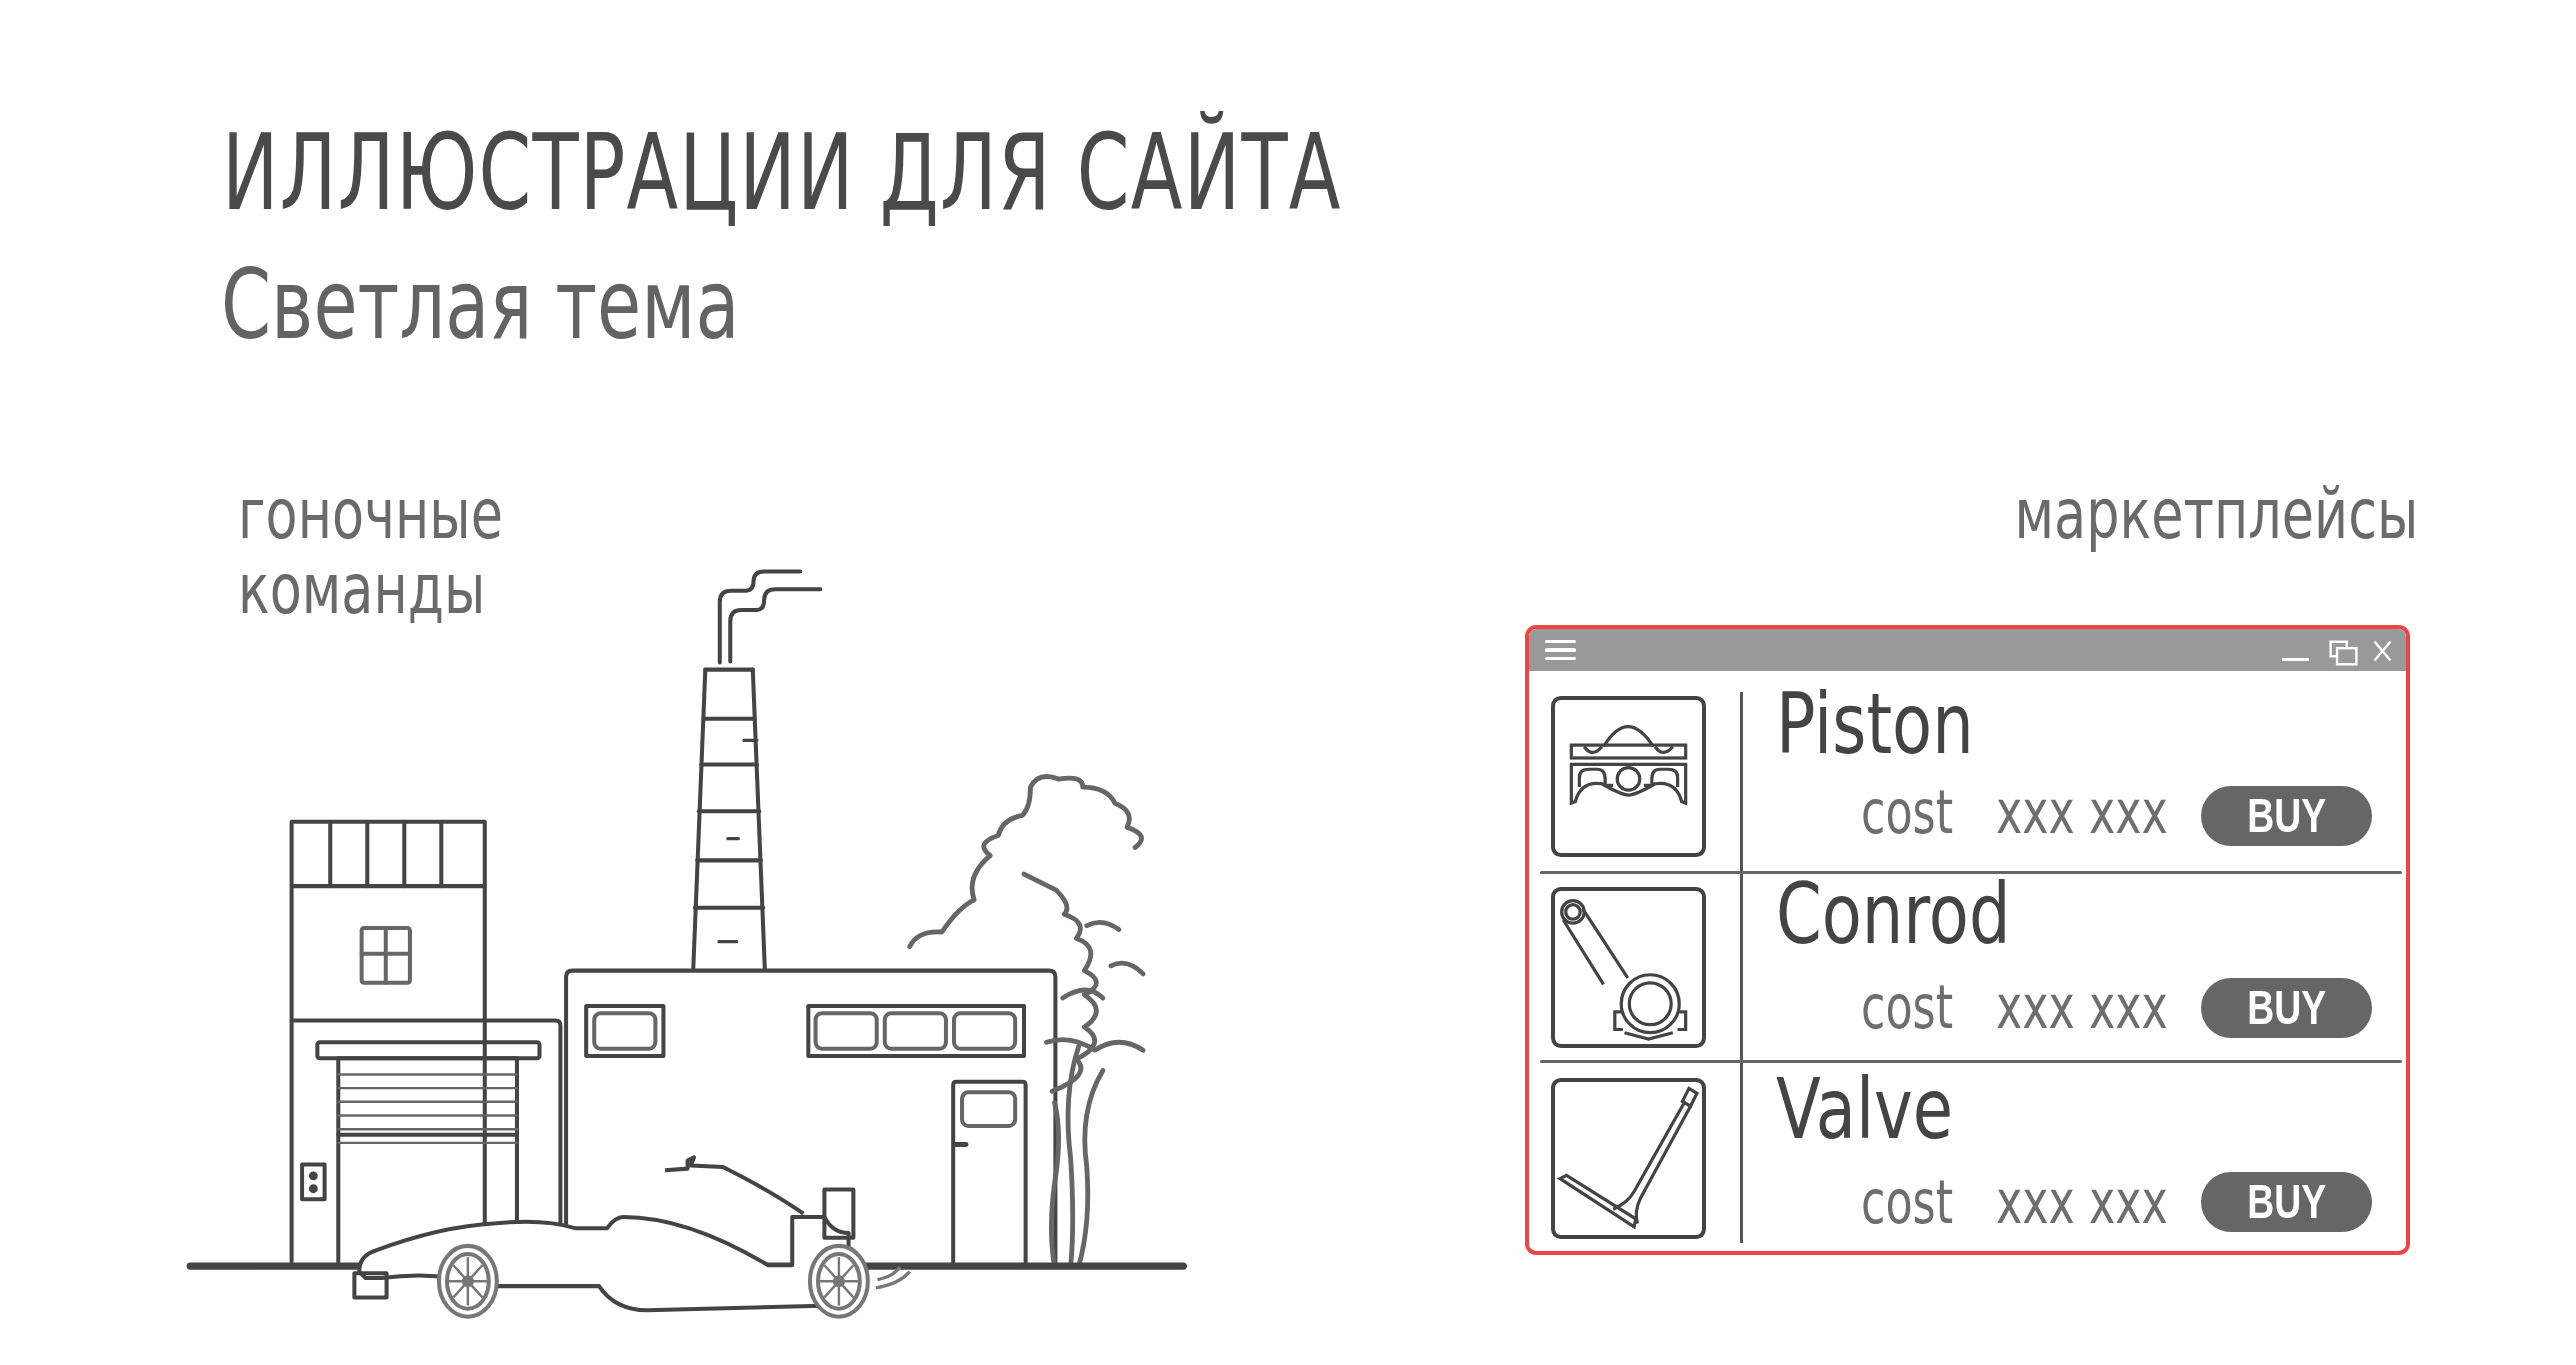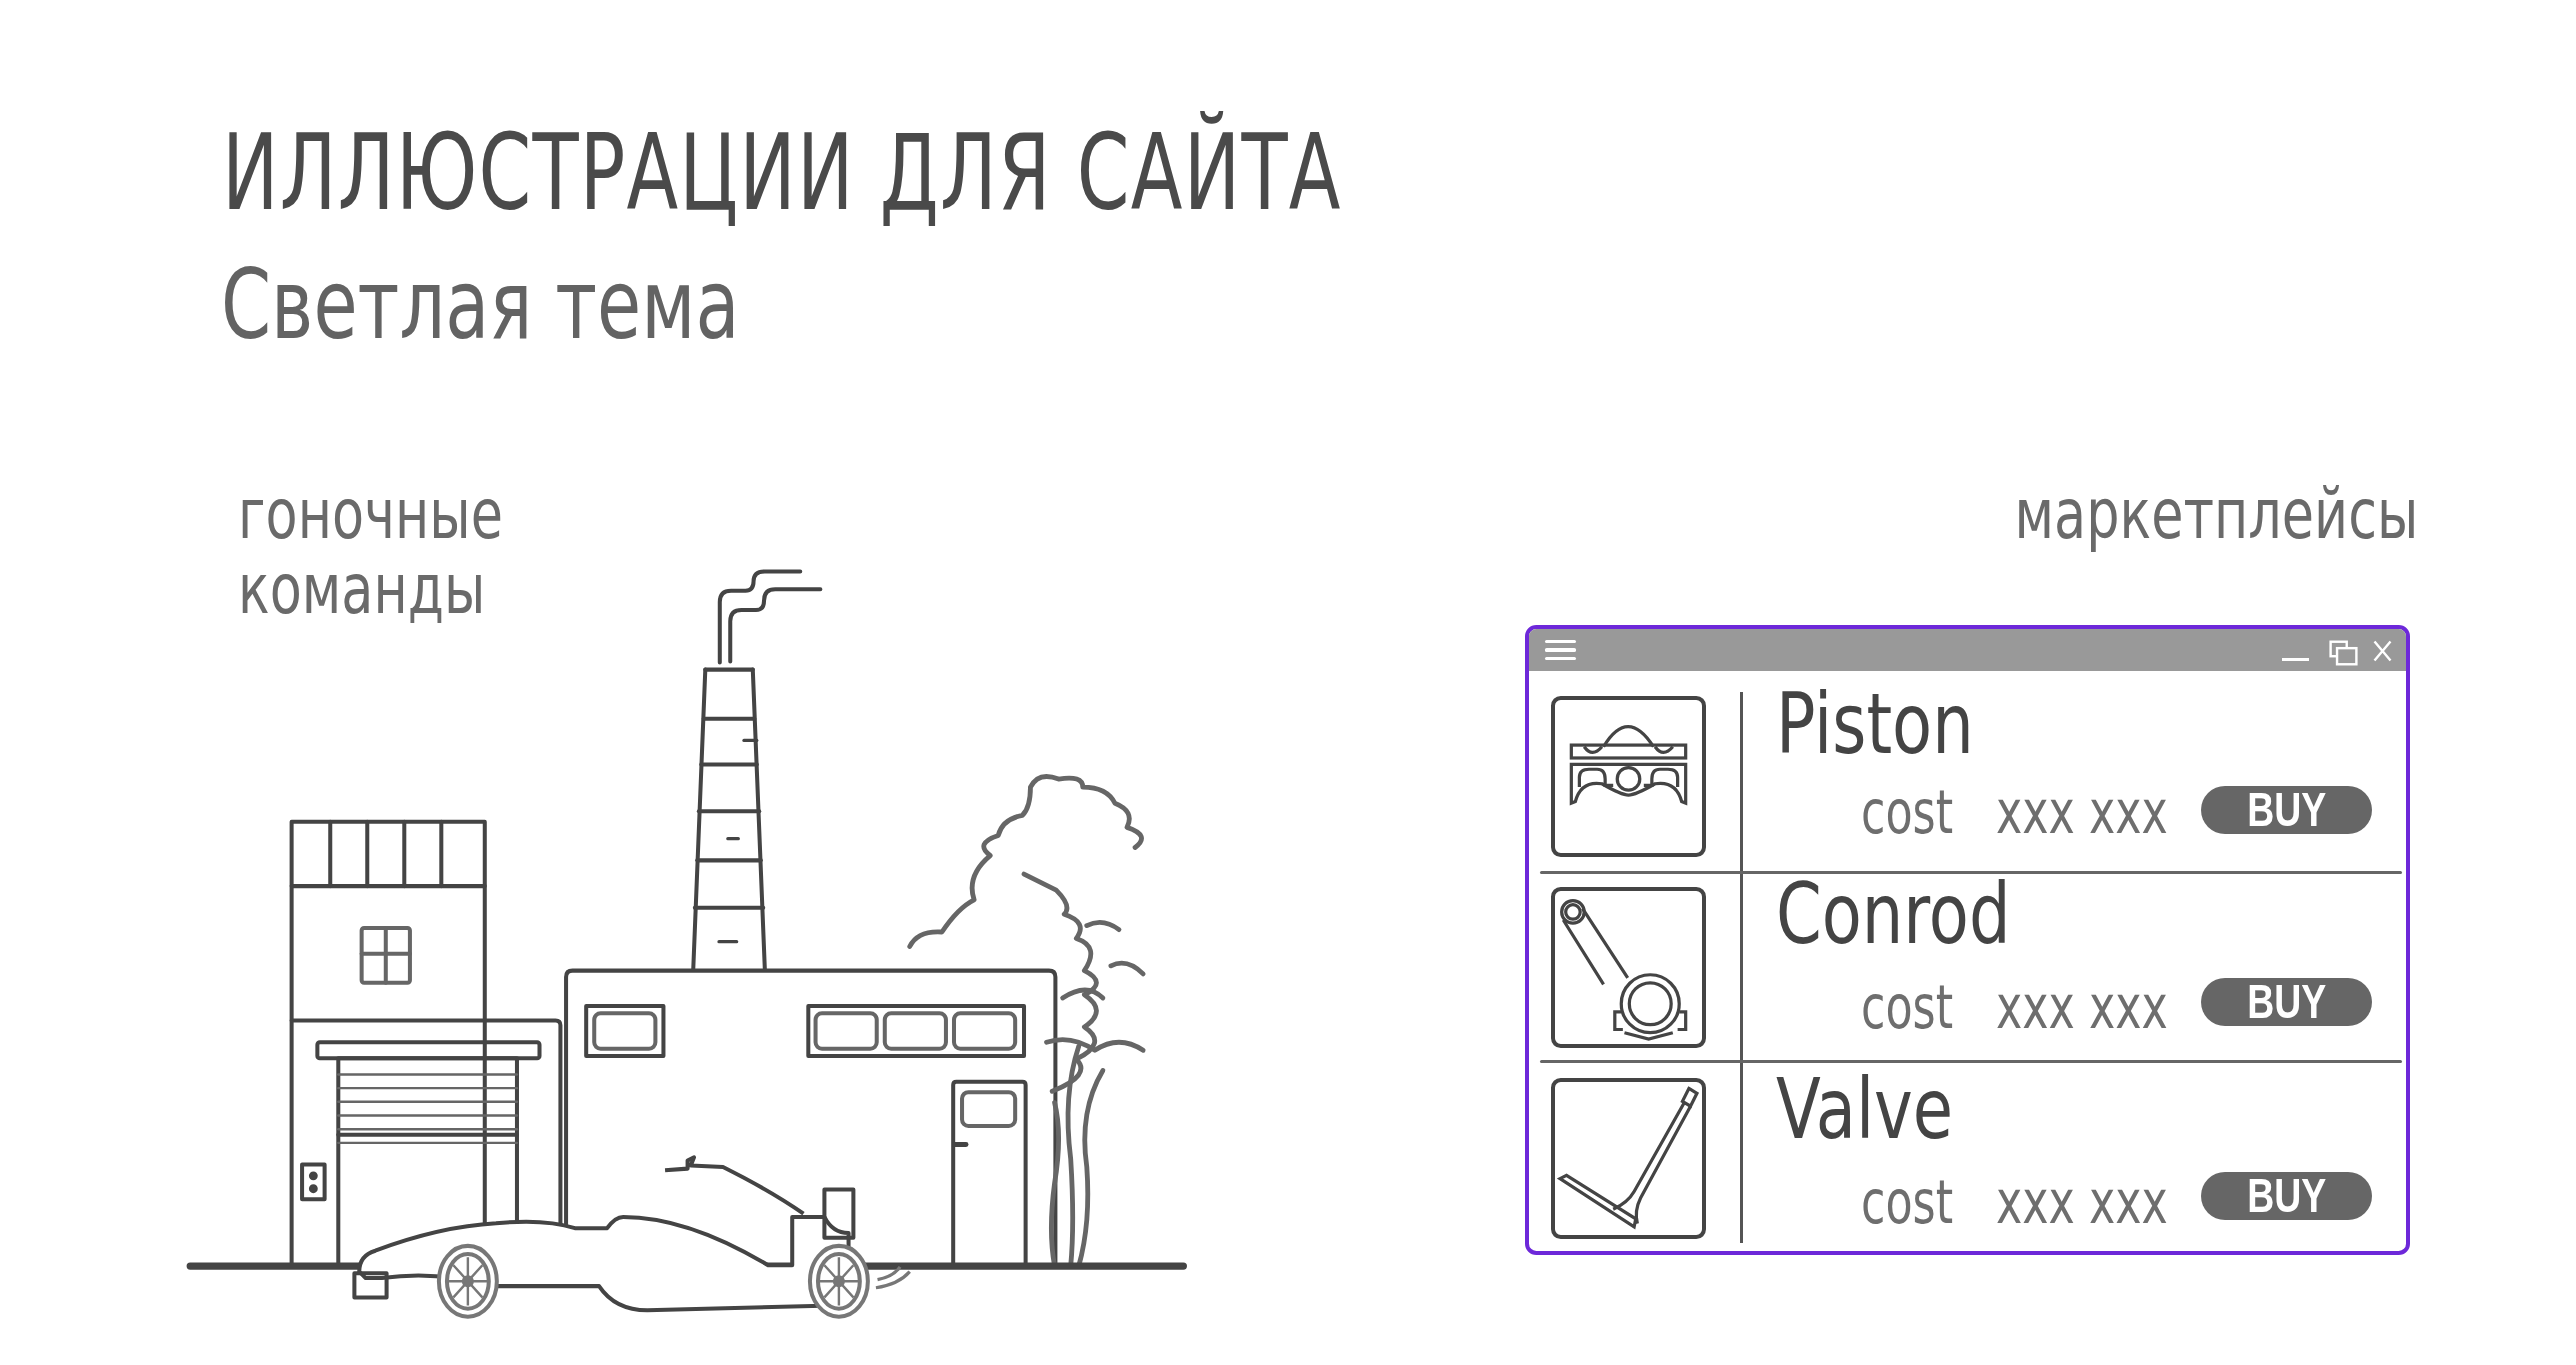--- a/index.html
+++ b/index.html
@@ -12,41 +12,41 @@
                 transform:scaleX(0.72); line-height:1; }
   #page-subtitle { left:221px; top:256px; font-size:97px; color:#636363;
                    transform:scaleX(0.74); line-height:1; }
   .section-label { font-size:69px; color:#6a6a6a; transform:scaleX(0.76); line-height:1; }
   #label-racing-1 { left:238px; top:480px; }
   #label-racing-2 { left:238px; top:555px; }
   #label-market { right:158px; top:480px; transform-origin:100% 0; }
 
   
   #market-window { left:1525px; top:625px; width:885px; height:630px;
-                   border:4px solid #6d28d9; border-radius:11.3px; box-sizing:border-box; background:#fff; overflow:hidden; }
+                   border:4px solid #ef4444; border-radius:11.3px; box-sizing:border-box; background:#fff; overflow:hidden; }
   #titlebar { left:0; top:0; width:100%; height:42px; background:#999; }
   .tb-icon { position:absolute; }
   #menu-icon { left:16px; top:10.5px; width:31px; height:21px; }
   #menu-icon span { position:absolute; left:0; width:31px; height:3.2px; background:#fff; border-radius:1.6px; }
   #min-icon { right:97px; top:29px; width:27px; height:3.2px; background:#fff; }
   #restore-icon { right:48px; top:11.3px; width:29px; height:26px; }
   #close-icon { right:13px; top:9.7px; width:21px; height:24px; }
 
   .row-divider { position:absolute; left:11.3px; width:862px; height:3.2px; background:#666; border-radius:1.6px; }
   #vdivider { left:211px; top:63px; width:3.2px; height:551px; background:#555; }
 
   .thumb { position:absolute; left:22px; width:155px; height:161px; border:4px solid #444;
            border-radius:9.7px; box-sizing:border-box; }
   .item-name { position:absolute; left:247px; font-size:84px; color:#444; line-height:1;
                transform:scaleX(0.78); transform-origin:0 0; white-space:nowrap; }
   .cost-label { position:absolute; left:332px; font-size:60px; color:#6e6e6e; line-height:1;
                 transform:scaleX(0.74); transform-origin:0 0; white-space:nowrap; }
   .cost-value { position:absolute; left:467px; font-size:60px; color:#6e6e6e; line-height:1;
                 transform:scaleX(0.74); transform-origin:0 0; white-space:nowrap; }
-  .buy-button { position:absolute; left:672px; width:171px; height:48px; border-radius:32px;
+  .buy-button { position:absolute; left:672px; width:171px; height:60px; border-radius:32px;
                 background:#666; color:#fff; border:none; padding:0; cursor:pointer;
                 display:flex; align-items:center; justify-content:center; }
   .buy-button span { font-size:48px; font-weight:bold; transform:scaleX(0.78); display:inline-block; line-height:1; }
 
   #illustration { left:0; top:0; width:2576px; height:1365px; pointer-events:none; }
 </style>
 </head>
 <body>
 
 <div id="page-title" class="abs cond">ИЛЛЮСТРАЦИИ ДЛЯ САЙТА</div>

